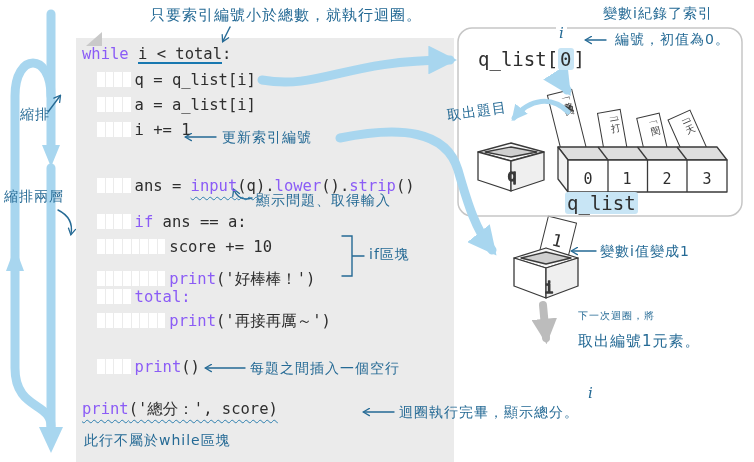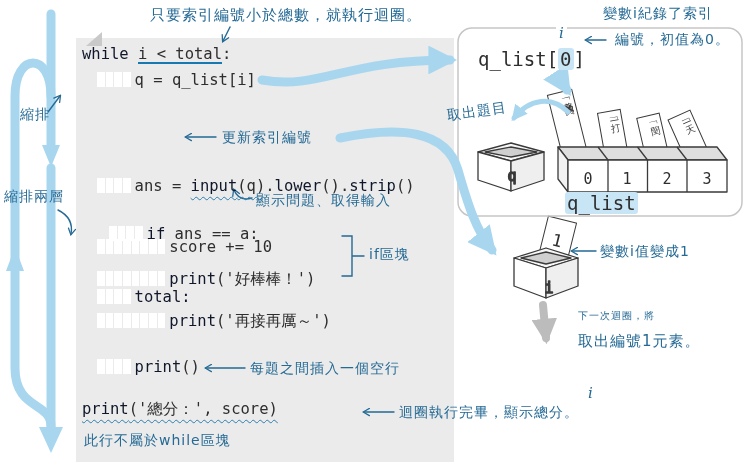--- a/index.html
+++ b/index.html
@@ -4,21 +4,21 @@
 <style>
   html,body{margin:0;padding:0;background:#fff;}
   .page{position:relative;width:754px;height:462px;background:#fff;overflow:hidden;
         font-family:"DejaVu Sans",sans-serif;}
   .panel{position:absolute;left:76px;top:38px;width:378px;height:424px;background:#ebebeb;z-index:0;}
   .fold{position:absolute;left:86px;top:32px;width:0;height:0;z-index:3;
         border-right:16px solid #c9c9c9;border-top:14px solid transparent;}
   svg.overlay{position:absolute;left:0;top:0;z-index:2;pointer-events:none;}
   .code{position:absolute;z-index:3;font-family:"DejaVu Sans Mono",monospace;
         font-size:15.5px;color:#2e2e2e;white-space:pre;line-height:20px;}
-  .kw{color:#0f172a;}
+  .kw{color:#8b5cf6;}
   .sq{display:inline-block;width:7.5px;height:15px;background:#fff;margin-right:1.2px;vertical-align:-2px;}
   .sq:last-of-type{margin-right:4px;}
   .u{text-decoration-line:underline;text-decoration-color:#1878b0;text-decoration-thickness:1.5px;text-underline-offset:3px;}
   .wavy{text-decoration-line:underline;text-decoration-style:wavy;text-decoration-color:#2e7fae;
         text-decoration-thickness:1px;text-underline-offset:5px;}
   .ann{position:absolute;z-index:3;color:#256a95;font-size:14px;letter-spacing:1px;white-space:pre;}
   .mono19{position:absolute;z-index:3;font-family:"DejaVu Sans Mono",monospace;font-size:19px;color:#2e2e2e;white-space:pre;}
   .hl{background:#c8e5f5;border-radius:3px;padding:0 2px;}
   .iItal{position:absolute;z-index:3;font-style:italic;color:#256a95;font-size:15px;
          font-family:"DejaVu Serif",serif;}
@@ -122,25 +122,27 @@
       <polygon points="514,258 514,286 546,298 546,268" fill="#ffffff"></polygon>
       <polygon points="546,268 546,298 578,286 578,258" fill="#efefef"></polygon>
       <text x="549" y="293" text-anchor="middle" font-size="15">i</text>
     </g>
   </svg>
 
   <div class="code" style="left:82px;top:44px;"><span class="kw">while </span><span class="u">i &lt; total</span><span>:</span></div>
 
   <div class="code" style="left:97px;top:70px;"><i class="sq"></i><i class="sq"></i><i class="sq"></i><i class="sq"></i><span>q = q_list[i]</span></div>
 
+  <div class="code" style="left:97px;top:95px;"><i class="sq"></i><i class="sq"></i><i class="sq"></i><i class="sq"></i><span>a = a_list[i]</span></div>
 
+  <div class="code" style="left:97px;top:120px;"><i class="sq"></i><i class="sq"></i><i class="sq"></i><i class="sq"></i><span>i += 1</span></div>
 
   <div class="code" style="left:97px;top:176px;"><i class="sq"></i><i class="sq"></i><i class="sq"></i><i class="sq"></i><span>ans = </span><span class="wavy"><span class="kw">input</span><span>(q)</span></span><span>.</span><span class="kw">lower</span><span>().</span><span class="kw">strip</span><span>()</span></div>
 
-  <div class="code" style="left:97px;top:224px;margin-left:12px;"><i class="sq"></i><i class="sq"></i><i class="sq"></i><i class="sq"></i><span class="kw">if</span><span> ans == a:</span></div>
+  <div class="code" style="left:97px;top:212px;"><i class="sq"></i><i class="sq"></i><i class="sq"></i><i class="sq"></i><span class="kw">if</span><span> ans == a:</span></div>
 
   <div class="code" style="left:97px;top:237px;"><i class="sq"></i><i class="sq"></i><i class="sq"></i><i class="sq"></i><i class="sq"></i><i class="sq"></i><i class="sq"></i><i class="sq"></i><span>score += 10</span></div>
 
   <div class="code" style="left:97px;top:245px;margin-top:24px;"><i class="sq"></i><i class="sq"></i><i class="sq"></i><i class="sq"></i><i class="sq"></i><i class="sq"></i><i class="sq"></i><i class="sq"></i><span class="kw">print</span><span>('好棒棒！')</span></div>
 
   <div class="code" style="left:97px;top:287px;"><i class="sq"></i><i class="sq"></i><i class="sq"></i><i class="sq"></i><span class="kw">total:</span></div>
 
   <div class="code" style="left:97px;top:311px;"><i class="sq"></i><i class="sq"></i><i class="sq"></i><i class="sq"></i><i class="sq"></i><i class="sq"></i><i class="sq"></i><i class="sq"></i><span class="kw">print</span><span>('再接再厲～')</span></div>
 
   <div class="code" style="left:97px;top:357px;"><i class="sq"></i><i class="sq"></i><i class="sq"></i><i class="sq"></i><span class="kw">print</span><span>()</span></div>

